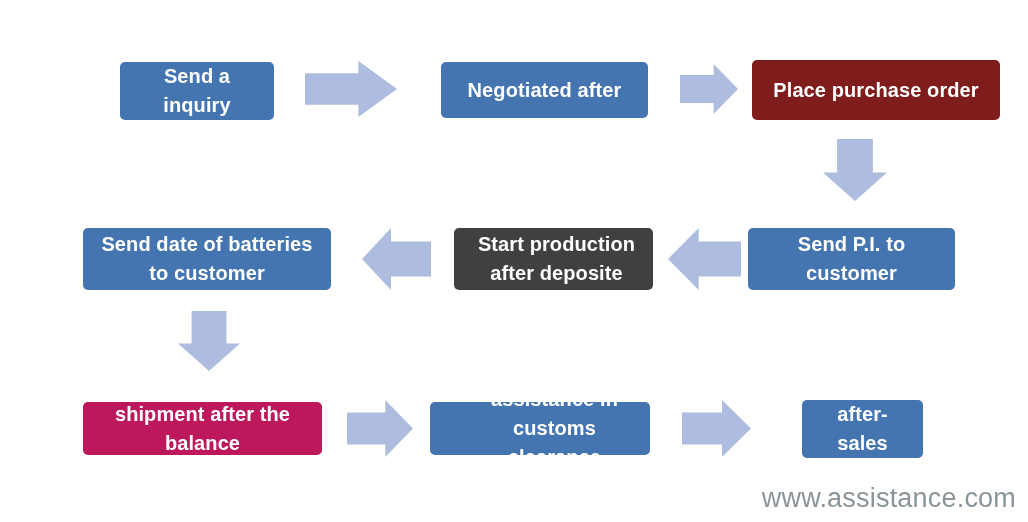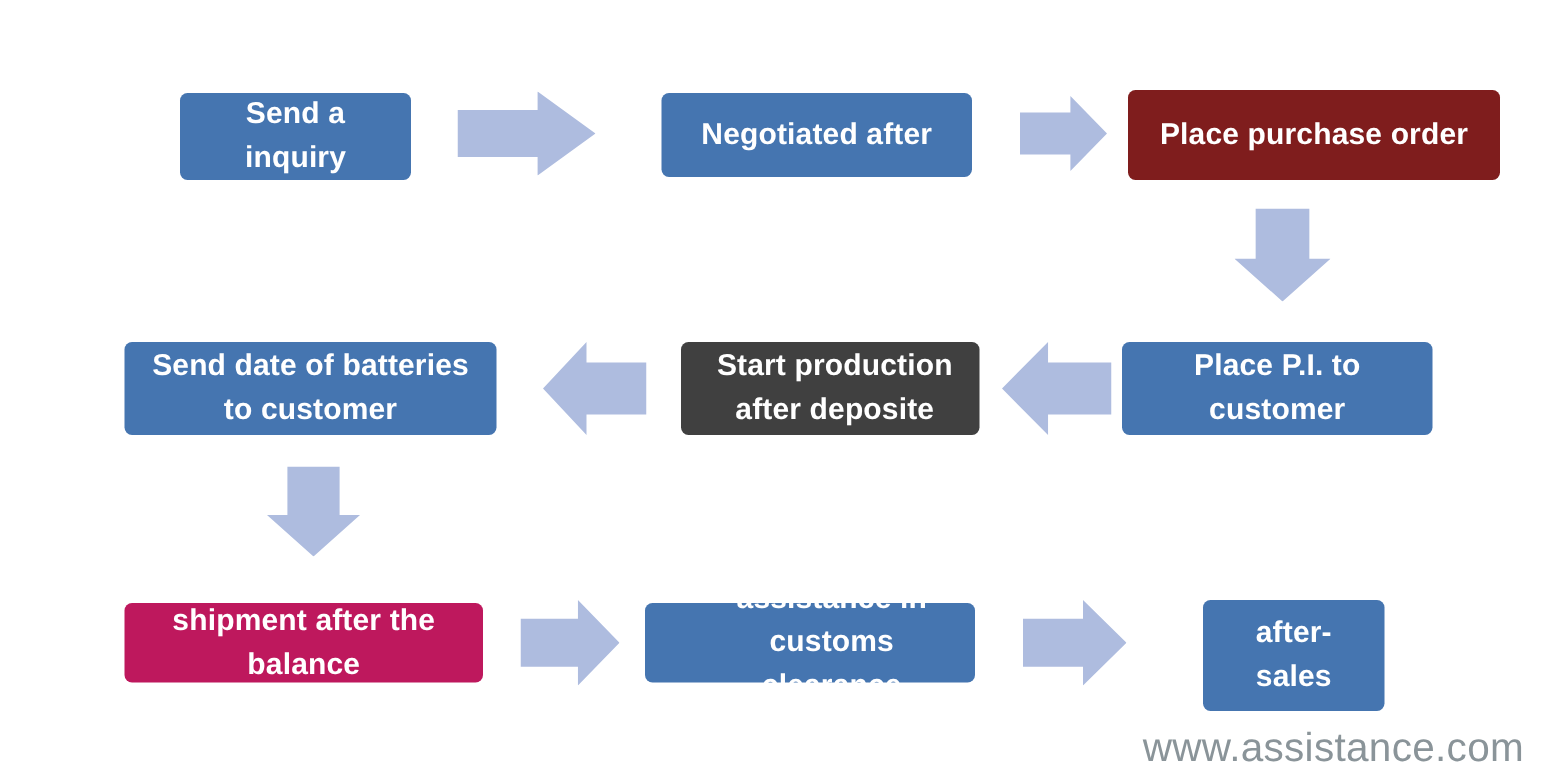--- a/index.html
+++ b/index.html
@@ -73,35 +73,35 @@
   <div class="node" style="left: 120px; top: 62px; width: 154px; height: 58px; background: rgb(69, 117, 176); color: rgb(255, 255, 255);">
     <span class="node-label">Send a inquiry</span>
   </div>
   <div class="node" style="left: 441px; top: 62px; width: 207px; height: 56px; background: rgb(69, 117, 176); color: rgb(255, 255, 255);">
     <span class="node-label">Negotiated after</span>
   </div>
   <div class="node" style="left: 752px; top: 60px; width: 248px; height: 60px; background: #7f1d1d; color: rgb(255, 255, 255);">
     <span class="node-label">Place purchase order</span>
   </div>
   <div class="node" style="left: 748px; top: 228px; width: 207px; height: 62px; background: rgb(69, 117, 176); color: rgb(255, 255, 255);">
-    <span class="node-label">Place P.I. to customer</span>
+    <span class="node-label">Send P.I. to customer</span>
   </div>
   <div class="node" style="left: 454px; top: 228px; width: 199px; height: 62px; background: #404040; color: rgb(255, 255, 255); padding-left: 16px;">
     <span class="node-label">Start production after deposite</span>
   </div>
   <div class="node" style="left: 83px; top: 228px; width: 248px; height: 62px; background: rgb(69, 117, 176); color: rgb(255, 255, 255);">
     <span class="node-label">Send date of batteries to customer</span>
   </div>
   <div class="node" style="left: 83px; top: 402px; width: 239px; height: 53px; background: #be185d; color: rgb(255, 255, 255);">
     <span class="node-label">shipment after the balance</span>
   </div>
   <div class="node" style="left: 430px; top: 402px; width: 220px; height: 53px; background: rgb(69, 117, 176); color: rgb(255, 255, 255); padding-left: 39px;">
     <span class="node-label">assistance in customs clearance</span>
   </div>
-  <div class="node" style="left: 802px; top: 400px; width: 121px; height: 74px; background: rgb(69, 117, 176); color: rgb(255, 255, 255);">
+  <div class="node" style="left: 802px; top: 400px; width: 121px; height: 58px; background: rgb(69, 117, 176); color: rgb(255, 255, 255);">
     <span class="node-label">after-sales</span>
   </div>
 
   <div class="arrow" style="left: 305px; top: 61px; width: 92px; height: 56px;">
       <svg viewBox="0 0 92 56" preserveAspectRatio="none">
         <polygon points="0.0,12.3 53.4,12.3 53.4,0.0 92.0,28.0 53.4,56.0 53.4,43.7 0.0,43.7" fill="#aebcdf"></polygon>
       </svg>
     </div>
   <div class="arrow" style="left: 680px; top: 64px; width: 58px; height: 50px;">
       <svg viewBox="0 0 58 50" preserveAspectRatio="none">

